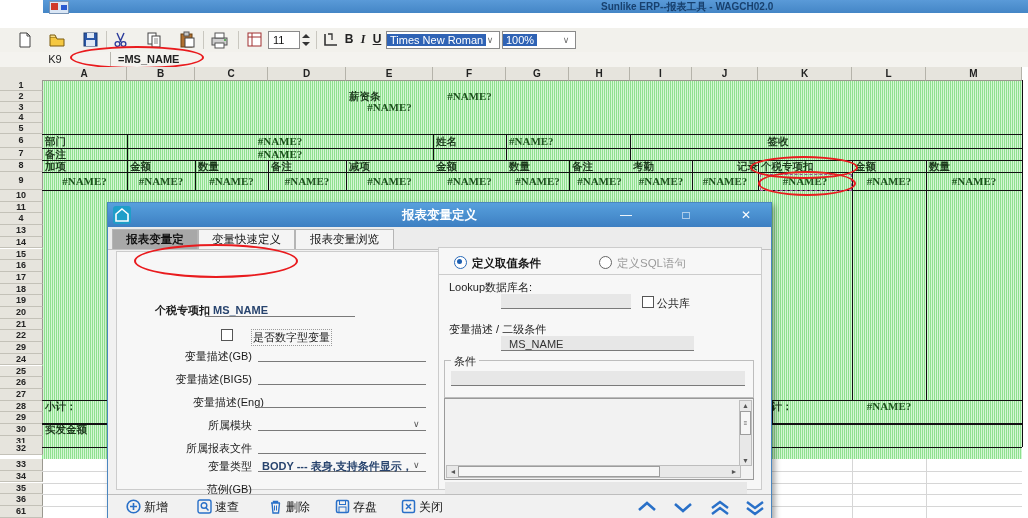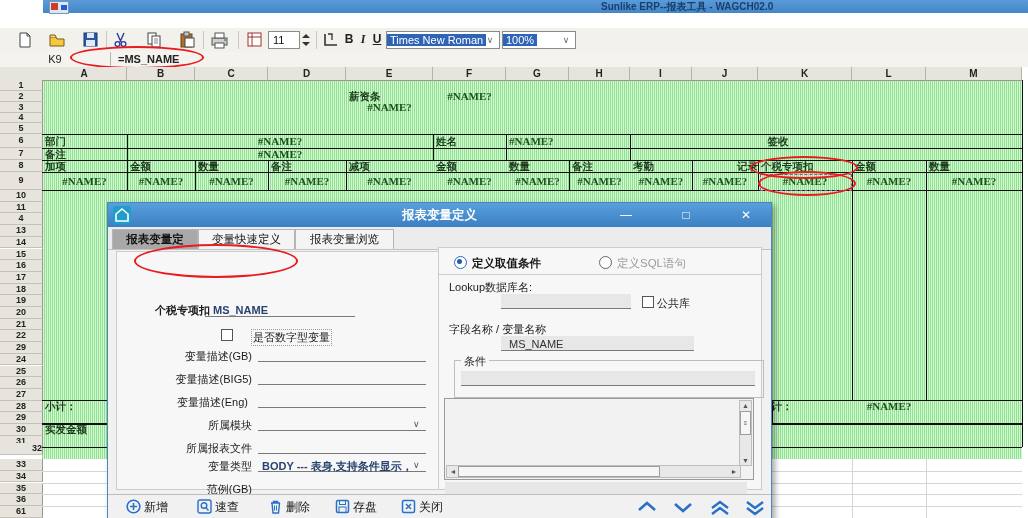--- a/index.html
+++ b/index.html
@@ -66,21 +66,21 @@
   #helpbox{background:#f2f2f2;border:1px solid #9a9a9a;}
   #helptext{position:absolute;left:4px;top:2px;font-family:"DejaVu Sans Mono",monospace;
             font-size:9.3px;line-height:9.6px;color:#1c2f55;white-space:pre;}
   .sbar{position:absolute;background:#e8e8e8;border:1px solid #bdbdbd;}
   .sthumb{position:absolute;background:#f6f6f6;border:1px solid #9d9d9d;}
   .sarrow{position:absolute;font-size:7px;color:#555;text-align:center;line-height:9px;width:100%;}
   #dlgbottom{left:0;top:291px;width:663px;height:25px;background:#f1f1f1;border-top:1px solid #bdbdbd;}
   .dbtn{position:absolute;top:3px;height:19px;line-height:19px;font-size:12px;color:#151515;white-space:nowrap;}
   .dbtn svg{vertical-align:-3px;margin-right:3px;}
   .chevbtn{position:absolute;top:5px;width:22px;height:16px;}
-  .fieldset{position:absolute;border:1px solid #bdbdbd;margin-left:10px;}
+  .fieldset{position:absolute;border:1px solid #bdbdbd;}
   .fieldset span{position:absolute;top:-7px;left:6px;background:#f7f7f7;padding:0 3px;font-size:11px;color:#1c1c1c;}
 </style>
 </head>
 <body>
 
 <div id="app">
 
   <div id="titlebar" class="abs">
     <div id="appicon" class="abs">
         <i></i>
@@ -213,21 +213,21 @@
         <div class="rowhdr abs" style="top: 263.4px; height: 10.7px; line-height: 10.7px;">22</div>
         <div class="rowhdr abs" style="top: 275.1px; height: 10.7px; line-height: 10.7px;">29</div>
         <div class="rowhdr abs" style="top: 286.8px; height: 10.7px; line-height: 10.7px;">24</div>
         <div class="rowhdr abs" style="top: 298.5px; height: 10.7px; line-height: 10.7px;">25</div>
         <div class="rowhdr abs" style="top: 310.2px; height: 10.7px; line-height: 10.7px;">26</div>
         <div class="rowhdr abs" style="top: 321.9px; height: 10.7px; line-height: 10.7px;">27</div>
         <div class="rowhdr abs" style="top: 333.6px; height: 10.7px; line-height: 10.7px;">28</div>
         <div class="rowhdr abs" style="top: 345.3px; height: 10.7px; line-height: 10.7px; text-align: center;">29</div>
         <div class="rowhdr abs" style="top: 357px; height: 10.7px; line-height: 10.7px;">30</div>
         <div class="rowhdr abs" style="top: 368.7px; height: 10.7px; line-height: 10.7px;">31</div>
-        <div class="rowhdr abs" style="top: 376px; height: 10.7px; line-height: 10.7px; text-align: right;">32</div>
+        <div class="rowhdr abs" style="top: 376px; height: 10.7px; line-height: 10.7px;">32</div>
         <div class="rowhdr abs" style="top: 392.1px; height: 10.7px; line-height: 10.7px;">33</div>
         <div class="rowhdr abs" style="top: 403.8px; height: 10.7px; line-height: 10.7px;">34</div>
         <div class="rowhdr abs" style="top: 415.5px; height: 10.7px; line-height: 10.7px;">35</div>
         <div class="rowhdr abs" style="top: 427.2px; height: 10.7px; line-height: 10.7px;">36</div>
         <div class="rowhdr abs" style="top: 438.9px; height: 10.7px; line-height: 10.7px;">61</div>
       </div>
     <div id="gridlines">
         <div class="blkline abs" style="left: 42px; width: 980px; top: 67px; height: 1.4px;"></div>
         <div class="blkline abs" style="left: 42px; width: 980px; top: 80.6px; height: 1.4px;"></div>
         <div class="blkline abs" style="left: 42px; width: 980px; top: 92.6px; height: 1.4px;"></div>
@@ -326,21 +326,21 @@
       <span class="flabel" style="left:38px;top:51px;font-weight:bold;">个税专项扣</span>
       <div class="uline" style="left:88px;top:50px;width:150px;"></div>
       <span class="fvalue" style="left:96px;top:52px;">MS_NAME</span>
       <span class="cbox" style="left:104px;top:77px;"></span>
       <span class="flabel" style="left:134px;top:77px;border:1px dotted #9a9a9a;padding:0 1px;">是否数字型变量</span>
       <div id="leftfields">
           <div class="flabel" style="left: 10px; width: 125px; top: 97px;">变量描述(GB)</div>
           <div class="uline" style="left: 141px; width: 168px; top: 95px;"></div>
           <div class="flabel" style="left: 10px; width: 125px; top: 120px;">变量描述(BIG5)</div>
           <div class="uline" style="left: 141px; width: 168px; top: 118px;"></div>
-          <div class="flabel" style="left: 6px; width: 125px; top: 143px;">变量描述(Eng)</div>
+          <div class="flabel" style="left: 22px; width: 125px; top: 143px;">变量描述(Eng)</div>
           <div class="uline" style="left: 141px; width: 168px; top: 141px;"></div>
           <div class="flabel" style="left: 10px; width: 125px; top: 166px;">所属模块</div>
           <div class="uline" style="left: 141px; width: 168px; top: 164px;"></div>
           <div class="chev" style="left: 296px; top: 167px;">∨</div>
           <div class="flabel" style="left: 10px; width: 125px; top: 189px;">所属报表文件</div>
           <div class="uline" style="left: 141px; width: 168px; top: 187px;"></div>
           <div class="flabel" style="left: 10px; width: 125px; top: 207px;">变量类型</div>
           <div class="uline" style="left: 141px; width: 168px; top: 205px;"></div>
           <div class="fvalue" style="left: 145px; top: 207px;">BODY --- 表身,支持条件显示，</div>
           <div class="chev" style="left: 296px; top: 208px;">∨</div>
@@ -359,21 +359,21 @@
       <span class="radiolbl" style="left:33px;top:8px;">定义取值条件</span>
       <span class="radio" style="left:160px;top:8px;"></span>
       <span class="radiolbl off" style="left:178px;top:8px;">定义SQL语句</span>
       <div style="position:absolute;left:0;top:26px;width:322px;height:0;border-top:1px solid #cccccc;"></div>
 
       <span class="flabel" style="left:10px;top:32px;text-align:left;">Lookup数据库名:</span>
       <div class="uline gray" style="left:62px;top:46px;width:130px;"></div>
       <span class="cbox" style="left:203px;top:48px;"></span>
       <span class="flabel" style="left:218px;top:48px;text-align:left;">公共库</span>
 
-      <span class="flabel" style="left:10px;top:74px;text-align:left;">字段名称 / 变量名称</span>
+      <span class="flabel" style="left:10px;top:74px;text-align:left;">变量描述 / 二级条件</span>
       <div class="uline gray" style="left:62px;top:88px;width:193px;"></div>
       <span class="fvalue" style="left:70px;top:90px;font-weight:normal;color:#333;">MS_NAME</span>
 
       <div class="fieldset" style="left:5px;top:112px;width:308px;height:36px;">
         <span>条件</span>
         <div class="uline gray" style="left:6px;top:10px;width:294px;"></div>
       </div>
 
       <div id="helpbox" class="abs" style="left:5px;top:150px;width:308px;height:80px;">
         <div class="sbar" style="right:1px;top:1px;width:11px;height:64px;">

